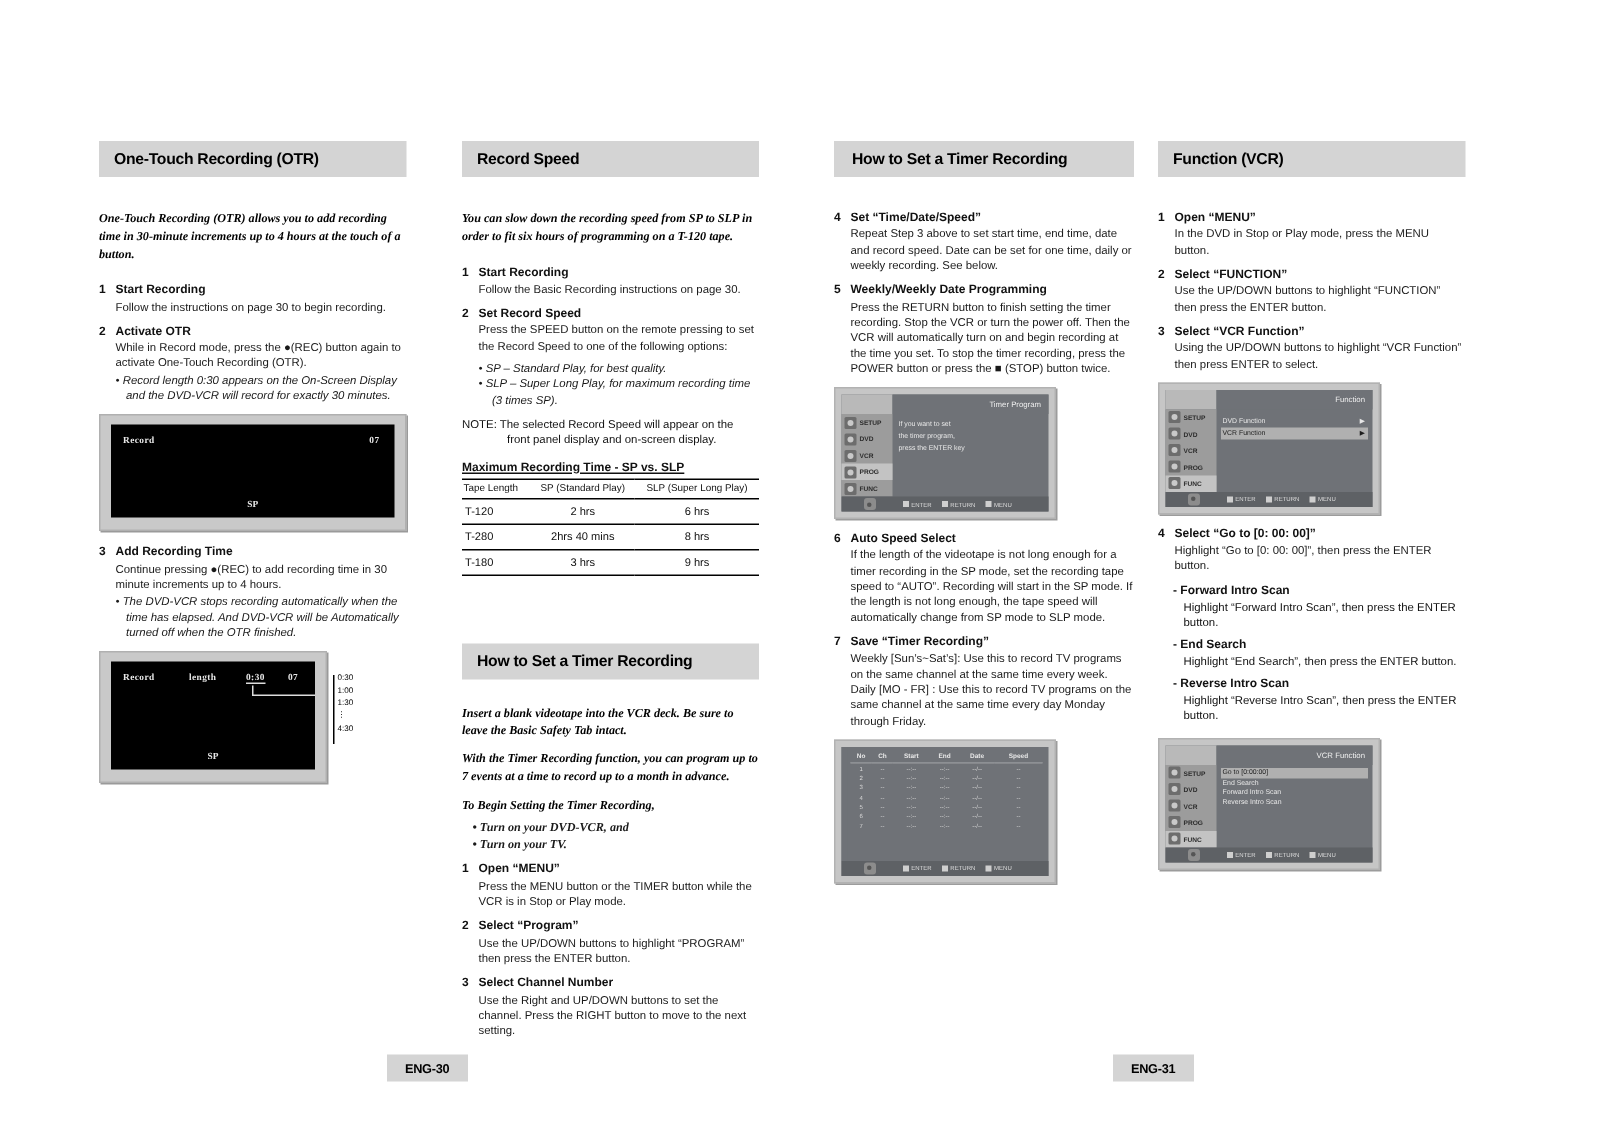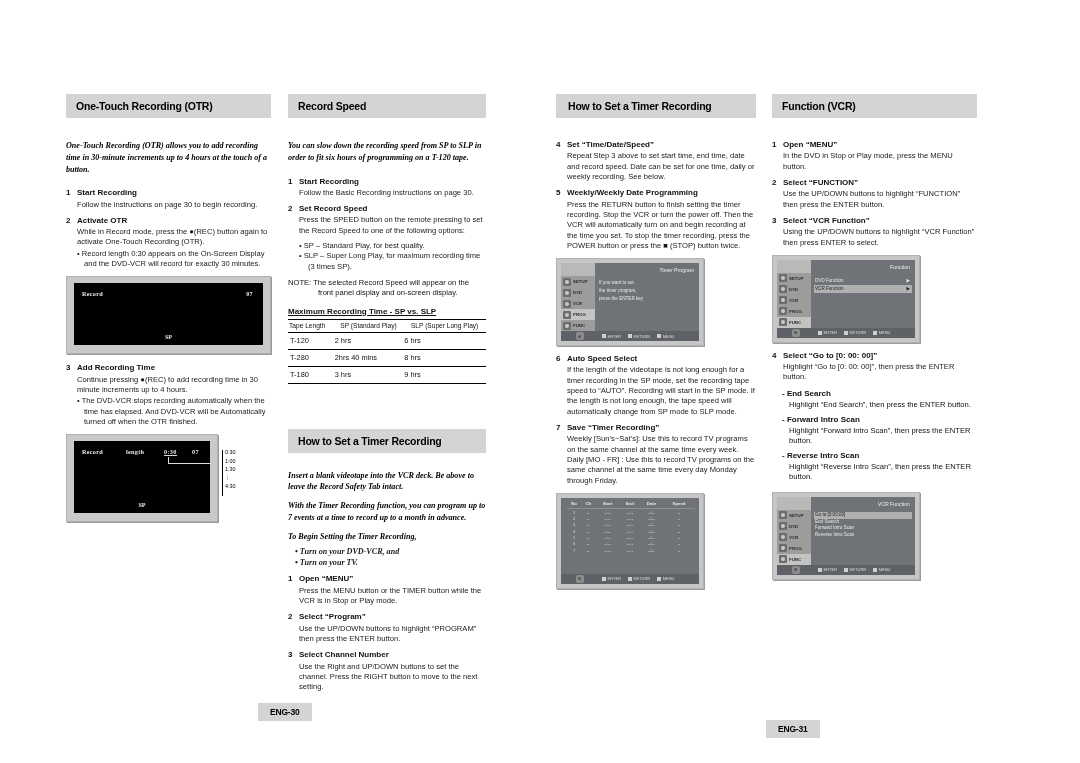--- a/index.html
+++ b/index.html
@@ -12,21 +12,21 @@
   }
   .page {
     position: relative;
     width: 1080px; height: 763px;
     background: #fff;
   }
 
   
   .col { position: absolute; top: 0; margin-top: 26px; }
   #col1 { left: 66px;  width: 205px; }
-  #col2 { left: 288px; width: 198px; }
+  #col2 { left: 308px; width: 198px; }
   #col3 { left: 556px; width: 200px; }
   #col4 { left: 772px; width: 205px; }
 
   
   .sec-head {
     background: #d4d4d4;
     font-weight: bold;
     font-size: 10.5px;
     letter-spacing: -0.2px;
     padding: 6px 0 6px 10px;
@@ -60,20 +60,21 @@
   }
   .step-text {
     font-size: 7.6px; line-height: 1.36;
     color: #1a1a1a;
   }
   .bullets { margin-top: 1px; }
   .bullet {
     font-size: 7.6px; line-height: 1.36;
     padding-left: 7px; text-indent: -7px;
     color: #1a1a1a;
+    font-style: italic;
   }
   .bullet.ital {
     font-family: "Liberation Serif", serif;
     font-style: italic; font-weight: bold;
     font-size: 8.1px;
     padding-left: 14px; text-indent: -7px;
   }
   .note {
     font-size: 7.6px; line-height: 1.36;
     margin: 5px 0 6px 0;
@@ -104,20 +105,21 @@
   table.rec-table th {
     font-weight: normal;
     text-align: center;
     padding: 2.5px 1px;
     border-top: 1.3px solid #000;
     border-bottom: 0.8px solid #000;
     color: #111;
   }
   table.rec-table th:first-child { text-align: left; }
   table.rec-table td {
+    text-align: center;
     padding: 3.5px 1px;
     border-bottom: 0.6px solid #000;
     font-size: 7.4px;
   }
   table.rec-table td:first-child { text-align: left; padding-left: 2px; }
   table.rec-table tr:last-child td { border-bottom: 1.1px solid #000; }
 
   
   .tv {
     position: relative;
@@ -301,21 +303,21 @@
   .pagenum {
     position: absolute;
     background: #d4d4d4;
     font-size: 8.5px;
     font-weight: bold;
     padding: 4px 12px;
     color: #000;
     letter-spacing: -0.2px;
   }
   #pn-left { left: 258px; top: 703px; }
-  #pn-right { left: 742px; top: 720px; margin-left: 24px; }
+  #pn-right { left: 742px; top: 703px; }
 </style>
 </head>
 <body>
 
 <div class="page">
 
   <div class="col" id="col1" style="top:68px;">
     <div class="sec-head">One-Touch Recording (OTR)</div>
 
     <div style="height:22px;"></div>
@@ -436,21 +438,21 @@
           <td>3 hrs</td>
           <td>9 hrs</td>
         </tr>
       </tbody>
     </table>
 
     <div style="height:45px;"></div>
     <div class="sec-head">How to Set a Timer Recording</div>
     <div style="height:17px;"></div>
 
-    <div class="intro">Insert a blank videotape into the VCR deck. Be above to leave the Record Safety Tab intact.</div>
+    <div class="intro">Insert a blank videotape into the VCR deck. Be sure to leave the Basic Safety Tab intact.</div>
     <div class="intro">With the Timer Recording function, you can program up to 7 events at a time to record up to a month in advance.</div>
     <div class="intro" style="margin-bottom:4px;">To Begin Setting the Timer Recording,</div>
     <div class="bullet ital">• Turn on your DVD-VCR, and</div>
     <div class="bullet ital" style="margin-bottom:6px;">• Turn on your TV.</div>
 
     <div class="step">
       <div class="step-num">1</div>
       <div class="step-body">
         <div class="step-title">Open “MENU”</div>
         <div class="step-text">Press the MENU button or the TIMER button while the VCR is in Stop or Play mode.</div>
@@ -724,26 +726,26 @@
 
     <div class="step">
       <div class="step-num">4</div>
       <div class="step-body">
         <div class="step-title">Select “Go to [0: 00: 00]”</div>
         <div class="step-text">Highlight “Go to [0: 00: 00]”, then press the ENTER button.</div>
       </div>
     </div>
 
     <div class="sub-item">
+      <div class="sub-title">- Forward Intro Scan</div>
+      <div class="sub-text">Highlight “Forward Intro Scan”, then press the ENTER button.</div>
+    </div>
+    <div class="sub-item">
       <div class="sub-title">- End Search</div>
       <div class="sub-text">Highlight “End Search”, then press the ENTER button.</div>
-    </div>
-    <div class="sub-item">
-      <div class="sub-title">- Forward Intro Scan</div>
-      <div class="sub-text">Highlight “Forward Intro Scan”, then press the ENTER button.</div>
     </div>
     <div class="sub-item">
       <div class="sub-title">- Reverse Intro Scan</div>
       <div class="sub-text">Highlight “Reverse Intro Scan”, then press the ENTER button.</div>
     </div>
 
     <div class="osd-menu" style="margin-top:9px;">
       <div class="osd-inner">
         <div class="osd-title-row">
           <div class="osd-title-left"></div>

